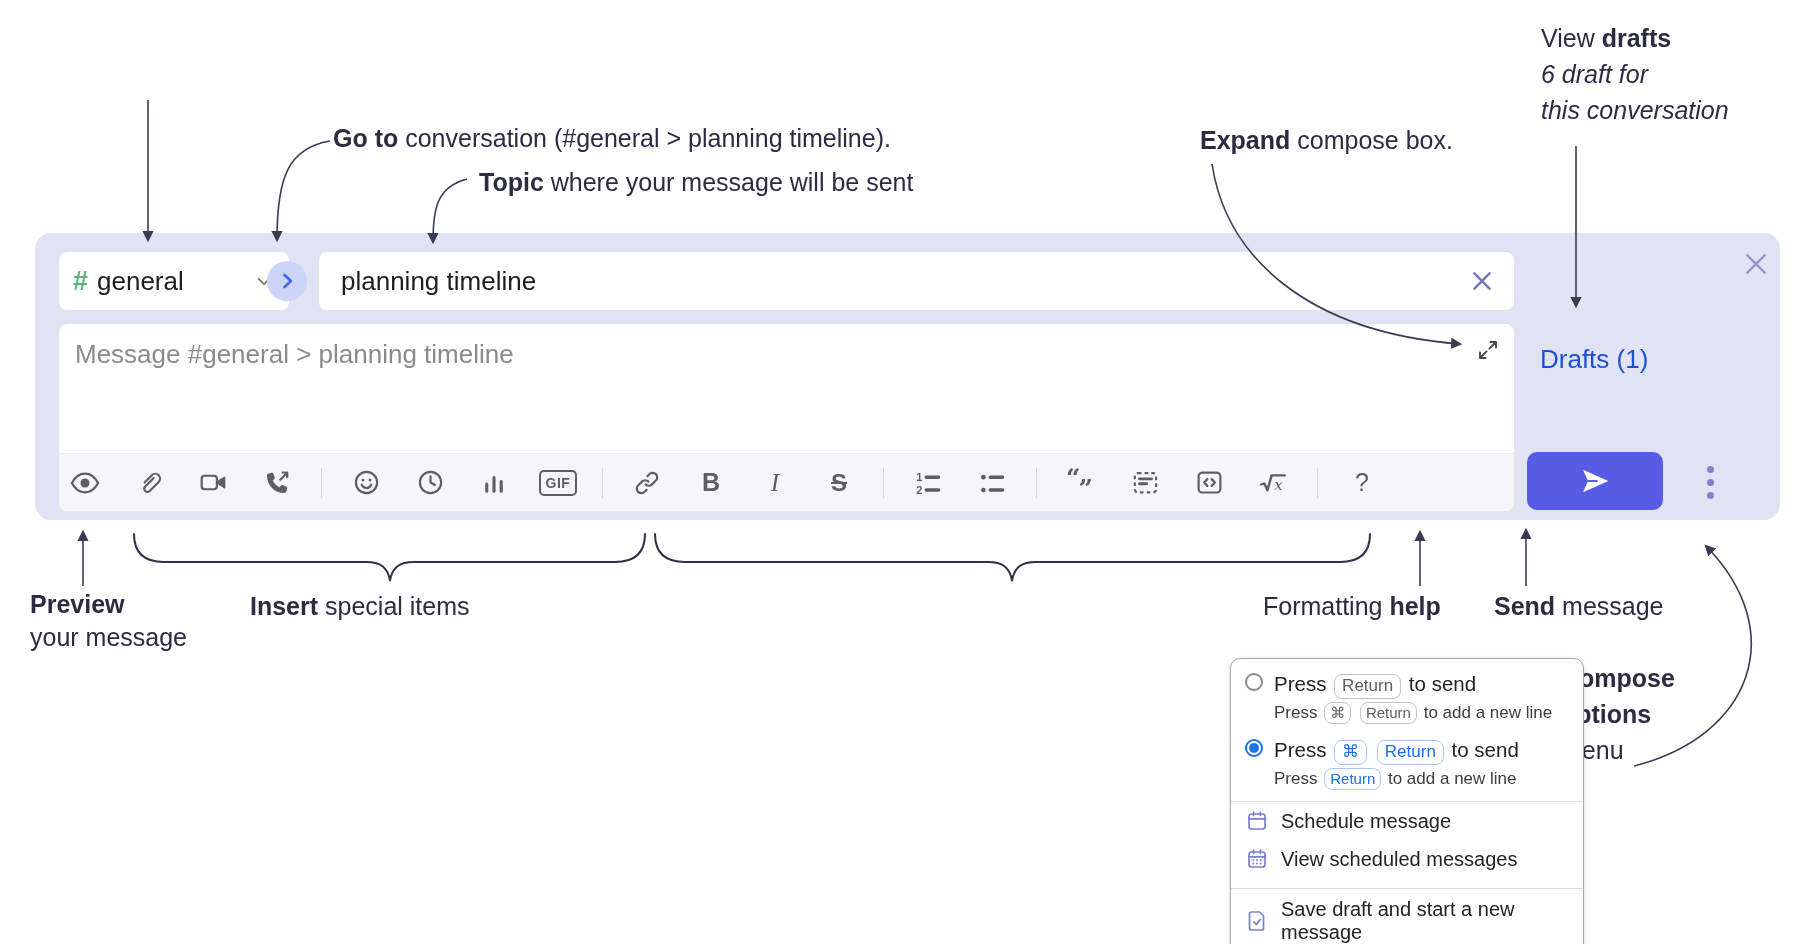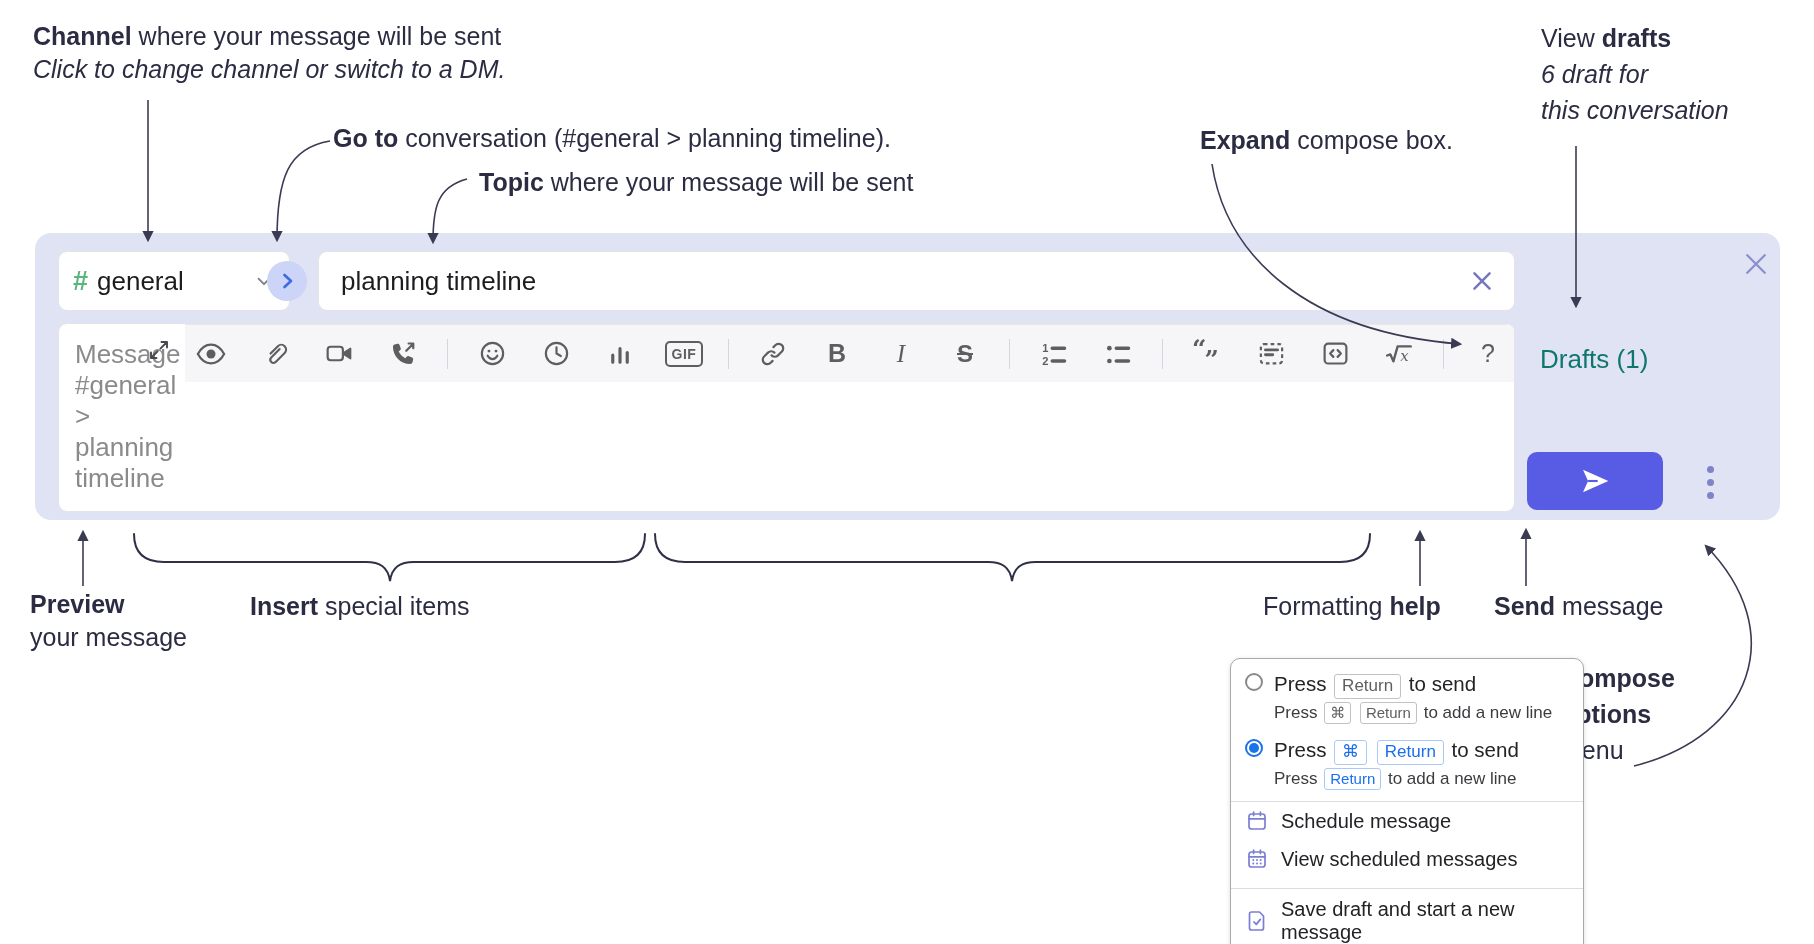--- a/index.html
+++ b/index.html
@@ -30,78 +30,74 @@
              color:#3f6ae0;cursor:pointer;}
 
   .topic-input{position:absolute;left:283px;top:18px;width:1197px;height:60px;background:#fff;
                border:1px solid #e3e3e8;border-radius:9px;box-sizing:border-box;
                display:flex;align-items:center;padding:0 18px 0 22px;}
   .topic-text{font-size:26px;color:#1d1d20;flex:1;}
   .clear-x{width:28px;height:28px;color:#7478ba;cursor:pointer;}
 
   .msg-box{position:absolute;left:23px;top:90px;width:1457px;height:189px;background:#fff;
            border:1px solid #e3e3e8;border-radius:9px;box-sizing:border-box;overflow:hidden;
-           display:flex;flex-direction:row;}
+           display:flex;flex-direction:column;}
   .msg-area{position:relative;flex:1;}
   .placeholder{position:absolute;left:16px;top:15px;font-size:26px;color:#8a8a8d;}
   .expand-btn{position:absolute;right:14px;top:14px;width:24px;height:24px;color:#47474c;cursor:pointer;}
 
   .toolbar{height:57px;background:#f6f6f8;border-top:1px solid #e8e8ea;display:flex;
            align-items:center;padding:0 6px;gap:24px;}
   .tb-btn{width:40px;height:40px;display:flex;align-items:center;justify-content:center;
           color:#5e5e61;flex:0 0 auto;cursor:pointer;}
   .tb-div{width:1px;height:30px;background:#d6d6da;flex:0 0 auto;}
   .tb-b{font-size:25px;font-weight:800;}
   .tb-i{font-size:25px;font-style:italic;font-family:"Liberation Serif",serif;}
   .tb-s{font-size:24px;font-weight:600;text-decoration:line-through;}
   .tb-q{font-size:25px;font-weight:500;}
   .gif-badge{border:2px solid currentColor;border-radius:5px;font-size:14px;font-weight:700;
              padding:3px 5px;letter-spacing:.5px;}
 
-  .drafts-link{position:absolute;left:1505px;top:111px;font-size:26px;color:#0f766e;
+  .drafts-link{position:absolute;left:1505px;top:111px;font-size:26px;color:#1d4ed8;
                font-weight:500;cursor:pointer;}
   .send-btn{position:absolute;left:1492px;top:219px;width:136px;height:58px;border-radius:10px;
             background:#585ce5;display:flex;align-items:center;justify-content:center;
             color:#fff;cursor:pointer;border:none;}
   .kebab{position:absolute;left:1655px;top:227px;width:40px;height:44px;display:flex;
          flex-direction:column;align-items:center;justify-content:center;gap:6px;cursor:pointer;}
   .kebab i{width:7px;height:7px;border-radius:50%;background:#7f83c9;}
 
   
   .menu{position:absolute;left:1230px;top:658px;width:354px;background:#fff;
         border:1px solid #a9a9ad;border-radius:10px;box-shadow:0 1px 5px rgba(0,0,0,.13);
         box-sizing:border-box;font-size:20.5px;color:#232327;}
   .opt{display:flex;align-items:flex-start;padding:11px 14px 0 14px;gap:11px;cursor:pointer;}
   .radio{width:18px;height:18px;border-radius:50%;border:2px solid #8a8a8a;box-sizing:border-box;
          margin-top:3px;flex:0 0 auto;position:relative;}
   .opt.sel .radio{border-color:#1a73e8;}
   .opt.sel .radio::after{content:"";position:absolute;left:2px;top:2px;width:10px;height:10px;
          border-radius:50%;background:#1a73e8;}
   .opt-main{line-height:28px;}
   .opt-sub{font-size:17px;line-height:24px;color:#3c3c40;margin-top:2px;}
-  kbd{font-family:"Liberation Sans",sans-serif;border:1px solid #c2c2c4;border-radius:3px;
+  kbd{font-family:"Liberation Sans",sans-serif;border:1px solid #c2c2c4;border-radius:8px;
       background:#fff;color:#5f5f62;padding:0 7px 1px;font-size:17px;display:inline-block;
       line-height:22px;margin:0 2px;}
   .opt-sub kbd{font-size:15px;line-height:19px;padding:0 5px 1px;}
   kbd.blue{color:#1a6ff0;border-color:#a9c9f8;}
   .menu-sep{height:1px;background:#dcdcde;margin:10px 0 0;}
   .menu-item{display:flex;align-items:center;gap:12px;padding:7px 14px;font-size:20px;cursor:pointer;}
   .menu-item .mi{color:#7b7fd4;flex:0 0 auto;display:flex;}
   .menu-item:first-of-type{padding-top:9px;}
   .mi-save{padding-bottom:11px;padding-top:9px;}
 </style>
 </head>
 <body>
 
 <div class="stage">
 
-  <div class="ann" style="left:33px;top:20px">
-    <div><b>Channel</b><span> where your message will be sent</span></div>
-    <div class="it">Click to change channel or switch to a DM.</div>
-  </div>
 
   <div class="ann" style="left:333px;top:122px">
     <b>Go to</b><span> conversation (#general &gt; planning timeline).</span>
   </div>
 
   <div class="ann" style="left:479px;top:166px">
     <b>Topic</b><span> where your message will be sent</span>
   </div>
 
   <div class="ann" style="left:1200px;top:124px">

